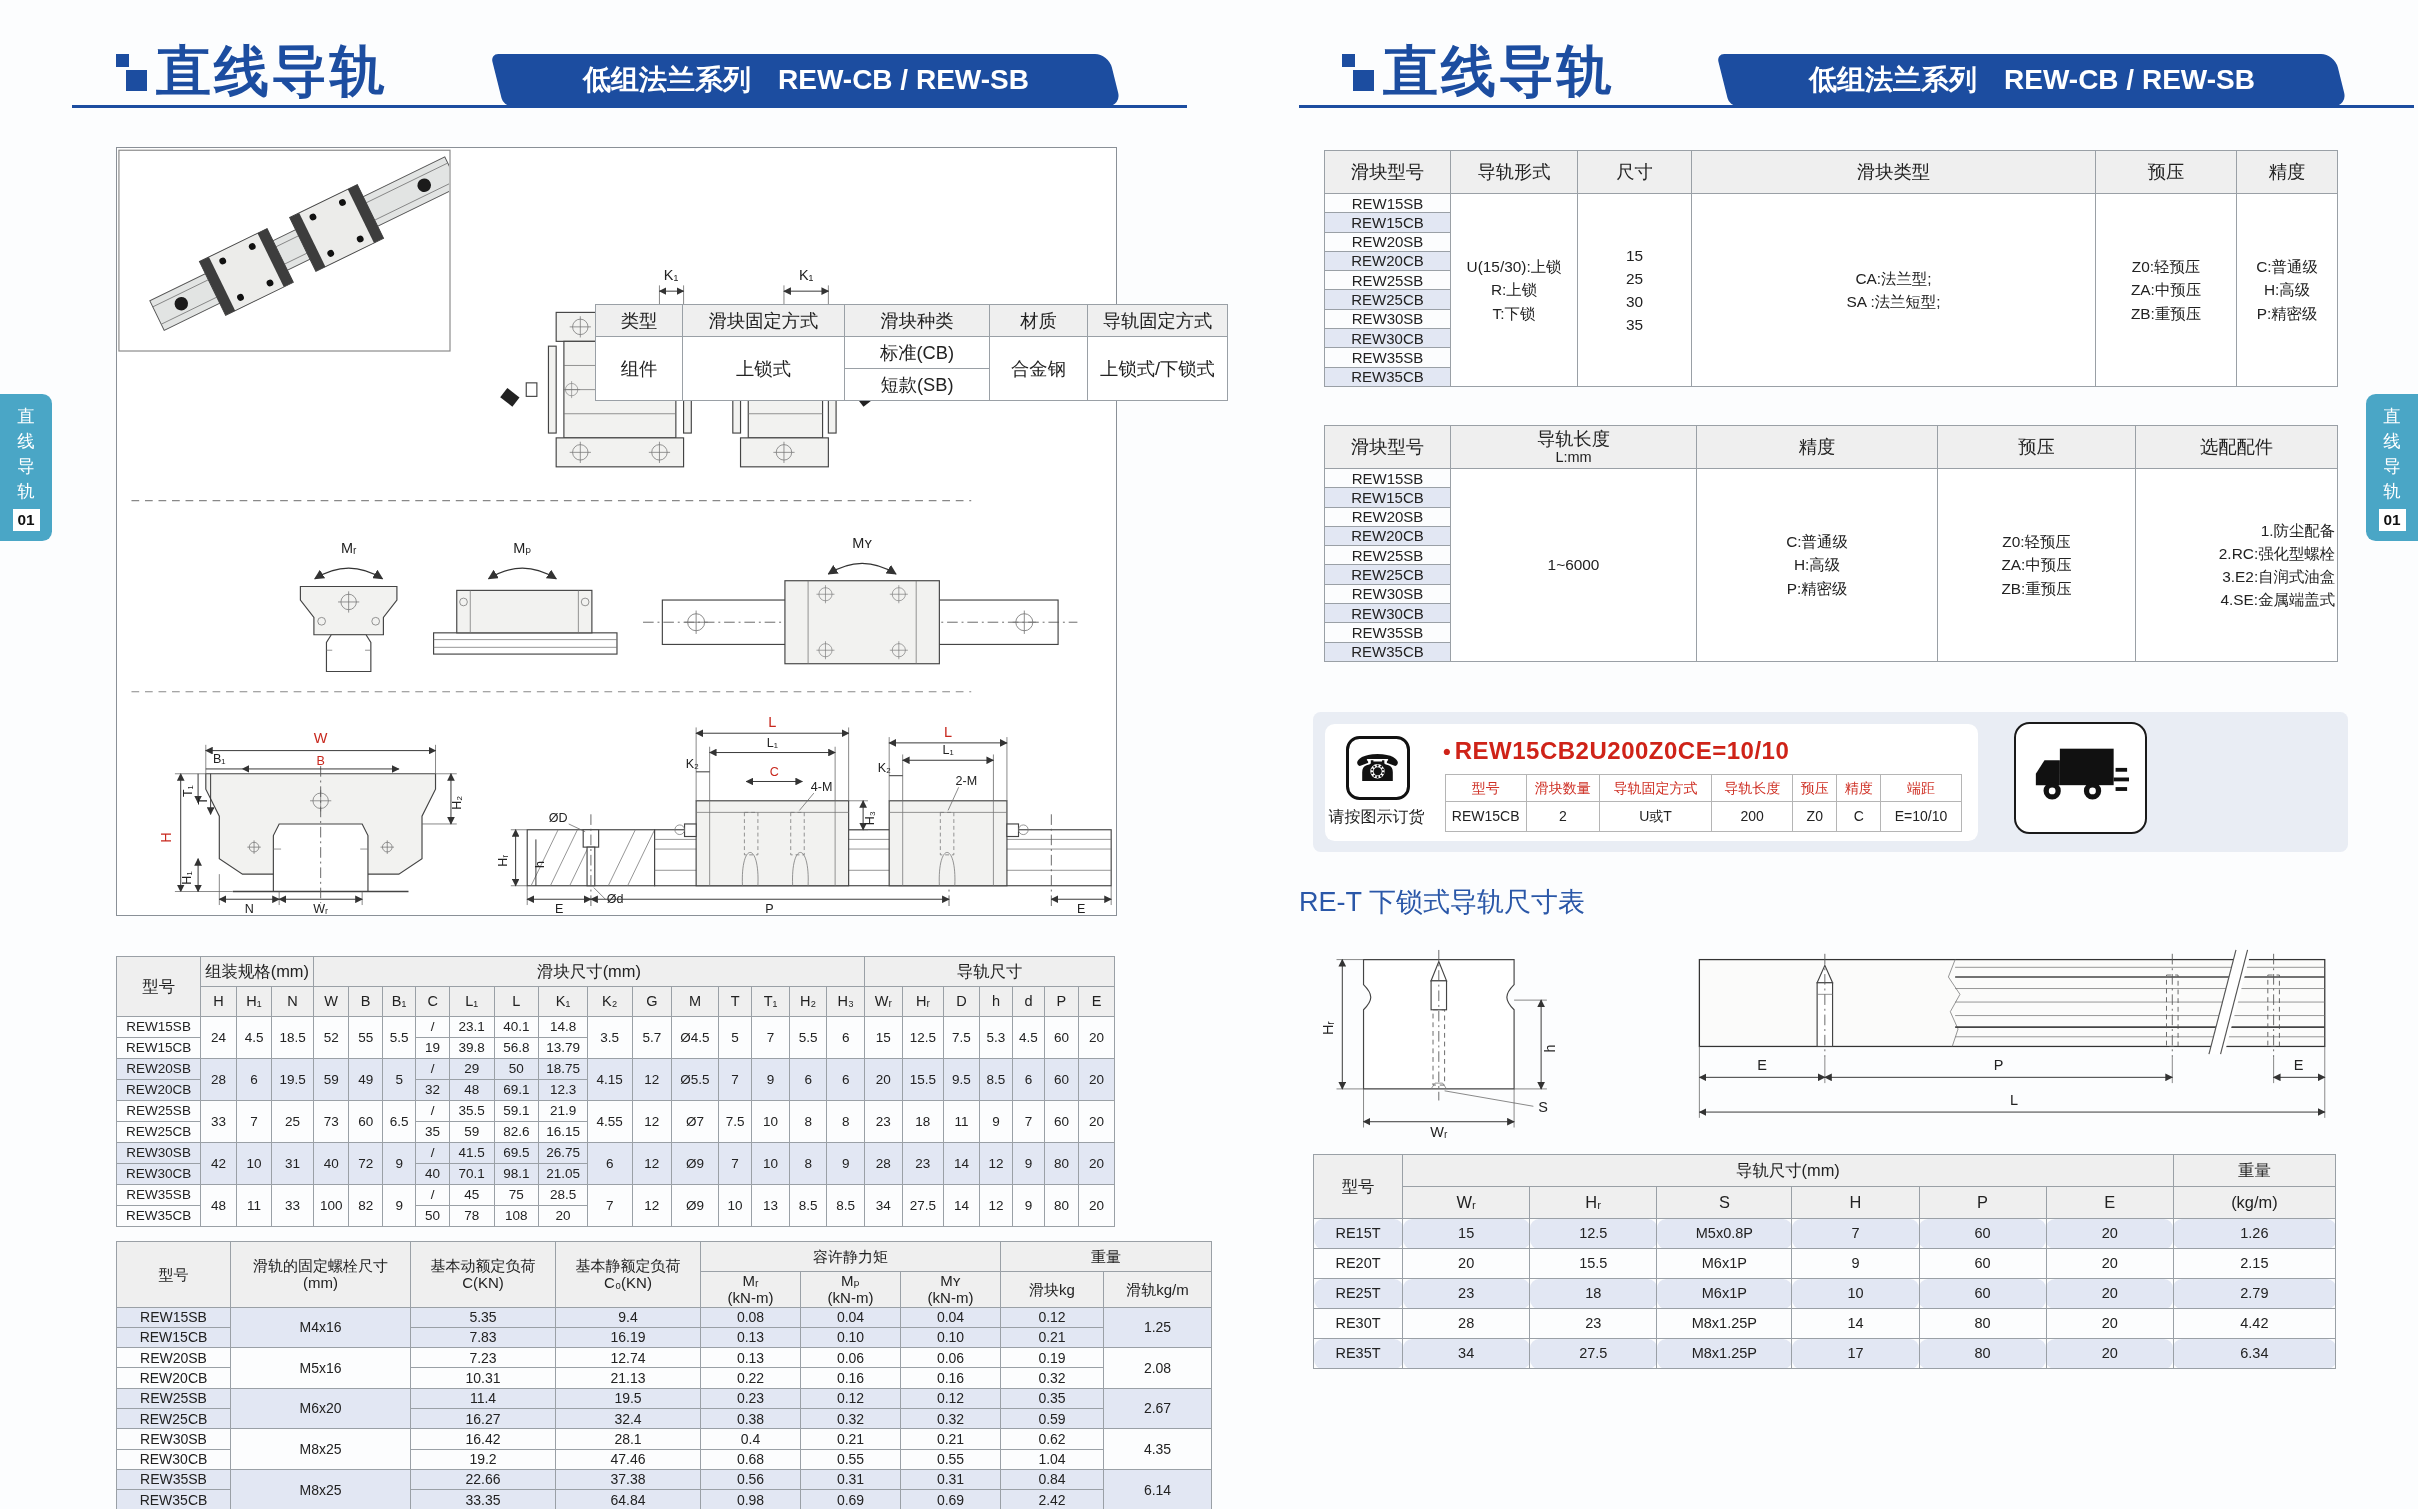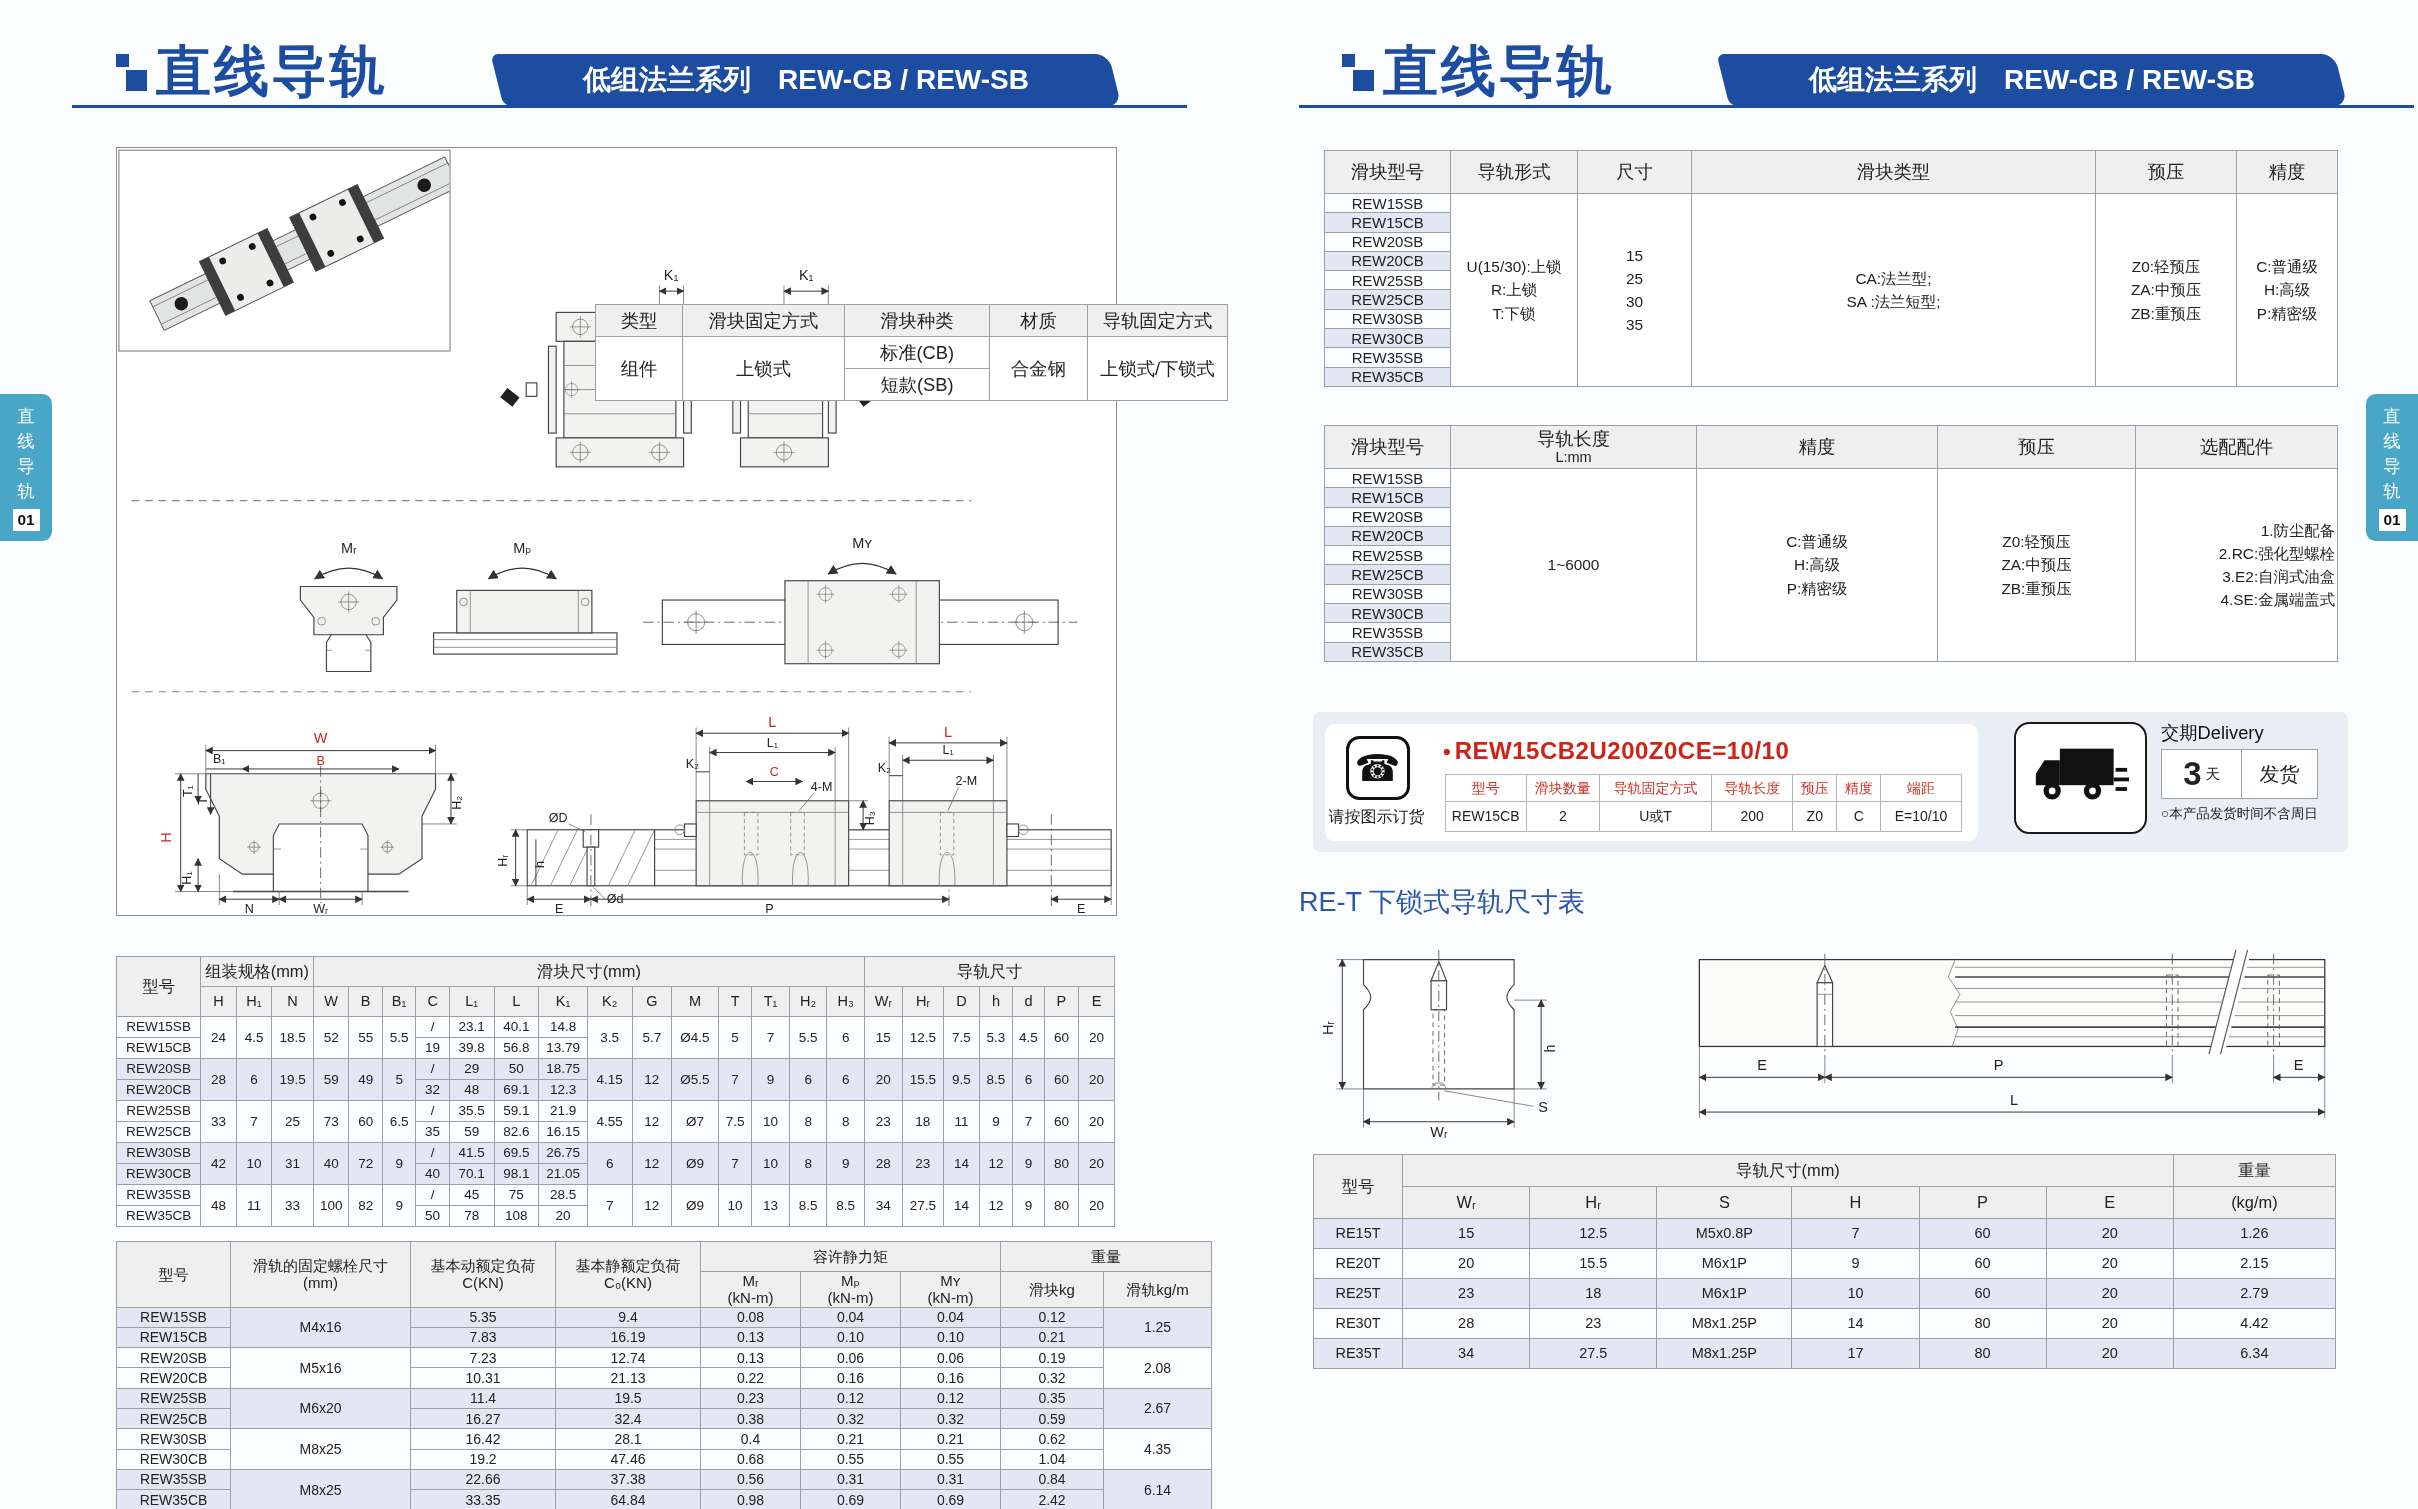--- a/index.html
+++ b/index.html
@@ -42,21 +42,21 @@
   .load-box th{font-size:15px;height:29px;}
   .load-box td{font-size:14px;height:19.3px;}
   .sel-box1{position:absolute;left:1324px;top:150px;width:1013px;}
   .sel-box2{position:absolute;left:1324px;top:425px;width:1013px;}
   .sel-box1 th,.sel-box2 th{font-size:18.3px;height:42px;}
   .sel-box1 td,.sel-box2 td{font-size:15px;height:18.3px;}
   .sel-box1 td.big,.sel-box2 td.big{background:#fff;font-size:15.4px;line-height:1.5;}
   .sel-box2 td.left-align{text-align:right;padding-left:25px;margin-top:32px;}
   .ret-box{position:absolute;left:1313px;top:1154px;width:1023px;}
   .ret-box th{font-size:16.4px;height:31px;}
-  .ret-box td{font-size:14.5px;height:29px;}
+  .ret-box td{font-size:14.5px;height:29px;border-radius:9px;}
   
   .diagram-box{position:absolute;left:116px;top:147px;width:999px;height:767px;border:1.4px solid #8a9097;background:#fff;}
   
   .order-band{position:absolute;left:1313px;top:712px;width:1035px;height:140px;background:#e9edf4;border-radius:7.7px;}
   .order-card{position:absolute;left:11.6px;top:11.6px;width:653px;height:117px;background:#fff;border-radius:9.7px;}
   .phone-ic{position:absolute;left:21px;top:12.6px;width:58px;height:58px;border:3.4px solid #111;border-radius:13.5px;
     display:flex;align-items:center;justify-content:center;font-size:37px;color:#111;}
   .order-caption{position:absolute;left:0px;top:83px;width:104px;text-align:center;font-size:16px;}
   .partno{position:absolute;left:118px;top:13.5px;font-size:24px;font-weight:bold;color:#cf2318;letter-spacing:0.5px;}
   .partno .blt{font-size:14.5px;vertical-align:2.9px;margin-right:2.9px;}
@@ -1028,31 +1028,20 @@
         <rect x="30" y="8" width="56" height="38" fill="#111"></rect>
         <polygon points="30,20 14,20 5,34 5,46 30,46" fill="#111"></polygon>
         <circle cx="22" cy="52" r="9" fill="#111"></circle>
           <circle cx="22" cy="52" r="3.5" fill="#fff"></circle>
         <circle cx="64" cy="52" r="9" fill="#111"></circle>
           <circle cx="64" cy="52" r="3.5" fill="#fff"></circle>
         <line x1="88" y1="30" x2="100" y2="30" stroke="#111" stroke-width="4"></line>
         <line x1="86" y1="40" x2="102" y2="40" stroke="#111" stroke-width="4"></line>
         <line x1="88" y1="50" x2="100" y2="50" stroke="#111" stroke-width="4"></line>
       </svg>
-    </div>
-    <div class="deliv">
-      <div class="lab">交期Delivery</div>
-      <div class="deliv-cells">
-        <div class="c1">
-          <span class="big3">3</span>
-          <span class="sm">天</span>
-        </div>
-        <div class="c2">发货</div>
-      </div>
-      <div class="note">○本产品发货时间不含周日</div>
     </div>
   </div>
 
   <div class="ret-heading">RE-T 下锁式导轨尺寸表</div>
 
   <svg class="abs" style="left:1323px;top:946px;" width="1023" height="198" viewBox="0 0 1060 205">
     <defs>
       <marker id="ah2" viewBox="0 0 10 10" refX="9" refY="5" markerWidth="8" markerHeight="8" orient="auto-start-reverse">
         <path d="M0,0L10,5L0,10z" fill="#333"></path>
       </marker>

